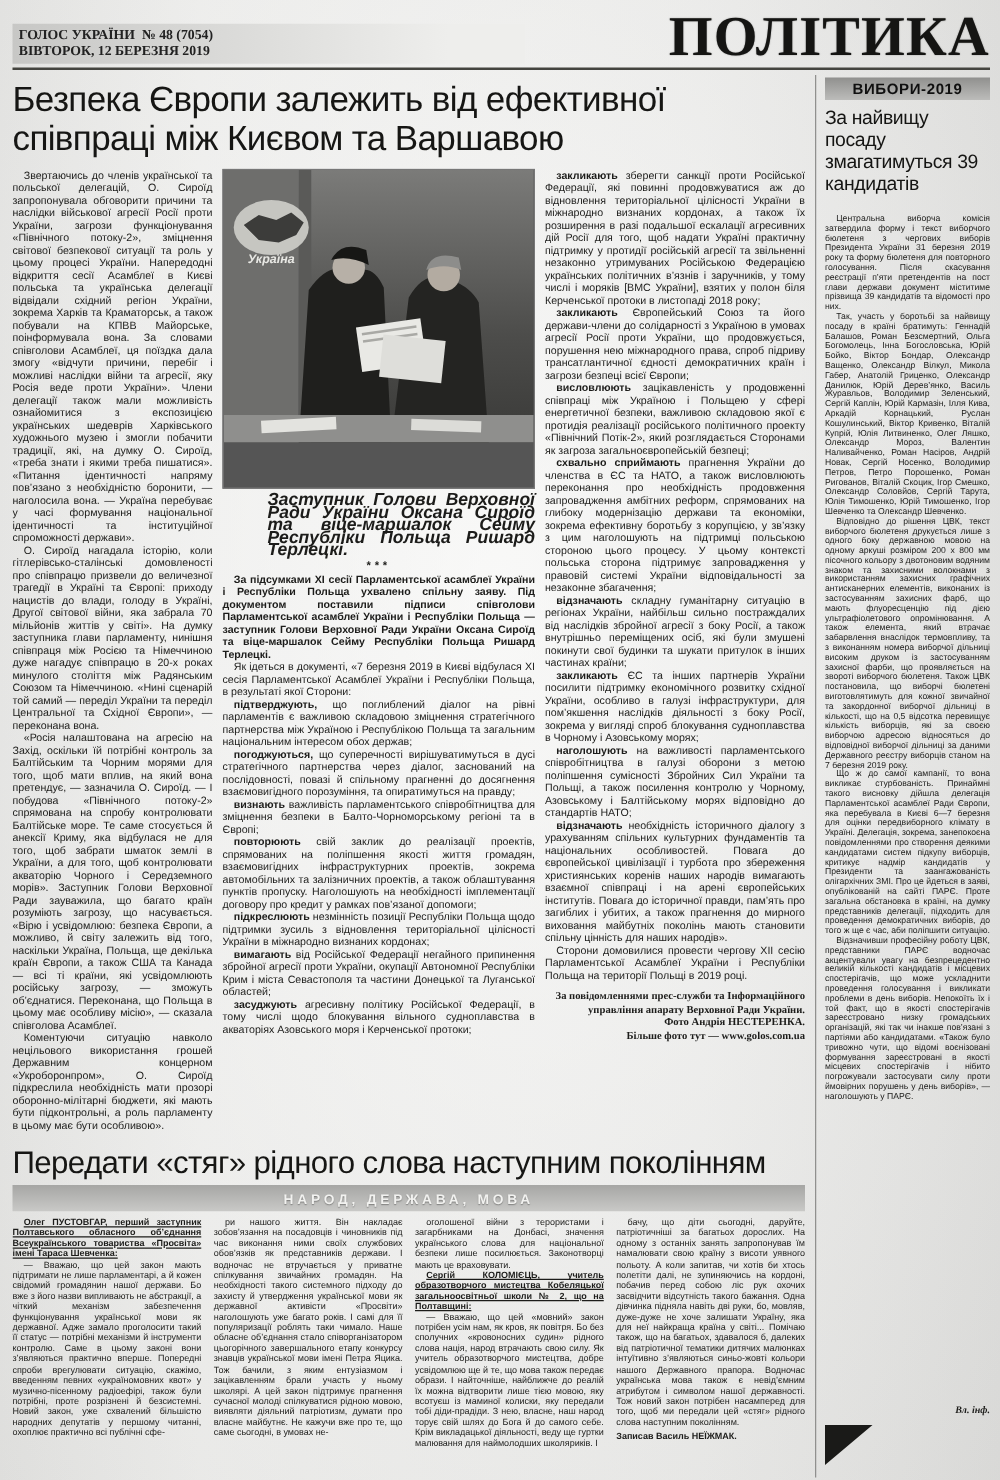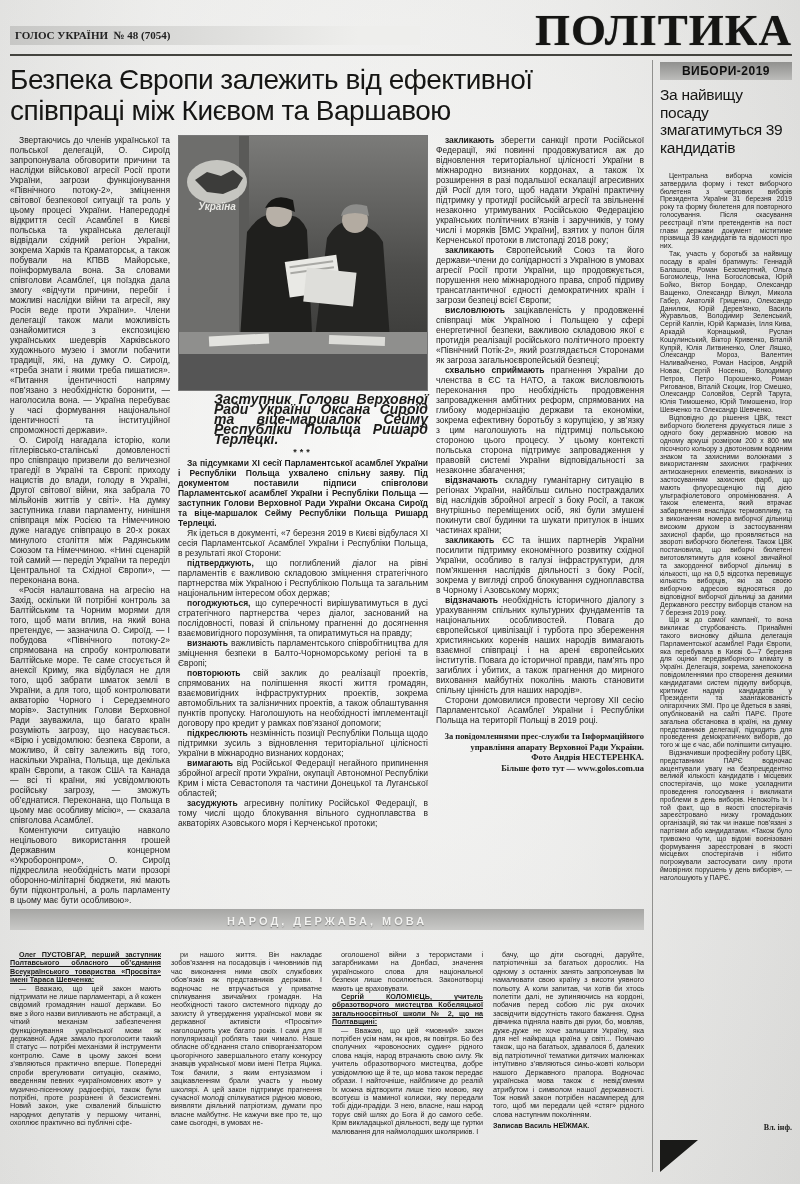--- a/index.html
+++ b/index.html
@@ -11,21 +11,21 @@
     background:#e9e9e7;
   }
   .page {
     position:relative; width:800px; height:1184px; overflow:hidden;
     padding:8px 8px 4px 10px;
     background:
       radial-gradient(ellipse at 50% 40%, rgba(255,255,255,.55), rgba(0,0,0,.06)),
       linear-gradient(90deg,#ececea,#f4f4f2 20%,#efefed 70%,#e6e6e4);
   }
   
-  .masthead { display:flex; justify-content:space-between; align-items:center;
+  .masthead { display:flex; justify-content:space-between; align-items:flex-start;
     border-bottom:2px solid #44443f; padding-bottom:2px; height:48px; }
   .mast-left { width:410px; align-self:center; margin-top:10px;
     background:linear-gradient(90deg,#c7c7c5,#eeeeec 85%);
     padding:3px 10px 3px 5px;
     font-family:"Liberation Serif", serif; font-weight:bold;
     font-size:11px; line-height:13px; color:#222; }
   .section-title { font-family:"Liberation Serif", serif; font-weight:bold;
     font-size:45px; line-height:42px; letter-spacing:1px; color:#151513;
     text-shadow:0 0 1px rgba(40,40,40,.6); }
   
@@ -51,49 +51,50 @@
   .photo svg { display:block; }
   .caption { font-weight:bold; font-style:italic; font-size:14px;
     line-height:10px; text-align:justify;margin-left:36px; }
   .stars { text-align:center; font-weight:bold; letter-spacing:3px;
     font-size:9px; margin:3px 0 1px; }
   .credits { margin-top:6px; }
   
   h2.headline2 { font-weight:400; font-size:25px; line-height:27px;
     letter-spacing:-.5px; margin:8px 0 4px; color:#161614; }
   .kicker { background:linear-gradient(#a6a6a4,#c9c9c7); text-align:center;
-    padding:2px 0 1px; margin-bottom:21px; }
+    padding:2px 0 1px; margin-bottom:5px; }
   .kicker span { color:#f2f2f0; font-weight:bold; font-size:11px;
     letter-spacing:3px; text-shadow:0 1px 1px rgba(0,0,0,.35); }
   .bottomcols { display:flex; gap:10px; height:208px; overflow:hidden;
     font-size:7.2px; line-height:8.4px; }
   .bcol { flex:1; min-width:0; }
   
   .sidebar { width:140px; flex:none; border-left:1px solid #90908e;
     padding-left:7px; padding-top:2px; }
   .sb-kicker { background:linear-gradient(#90908e,#bcbcba); color:#101010;
     font-weight:bold; font-size:12px; text-align:center; padding:2px 0;
     letter-spacing:.5px; }
   h3.sb-headline { font-weight:normal; font-size:15.5px; line-height:17.5px;
     letter-spacing:-.3px; margin:6px 0 16px; color:#151513; }
   .sb-body { font-size:6.9px; line-height:7.8px; height:948px;
     overflow:hidden; text-align:justify; }
   .sb-signoff { font-weight:bold; font-size:8px; text-align:right;
-    font-family:"Liberation Serif", serif; margin-top:3px; }
+    font-family:"Liberation Serif", serif; margin-top:3px;font-style:italic; }
   .triangle { width:0; height:0; border-top:32px solid #1a1a18;
     border-right:38px solid transparent; margin-top:8px; }
 </style>
 </head>
 <body>
 
 <div class="page">
 
   <header class="masthead">
     <div class="mast-left">
       <div><span>ГОЛОС УКРАЇНИ</span>&nbsp;&nbsp;<span>№ 48 (7054)</span></div>
+      <div>ВІВТОРОК, 12 БЕРЕЗНЯ 2019</div>
     </div>
     <div class="section-title">ПОЛІТИКА</div>
   </header>
 
   <div class="content">
 
     <div class="main">
       <h1 class="headline">Безпека Європи залежить від ефективної співпраці між Києвом та Варшавою</h1>
 
       <div class="art1">
@@ -155,31 +156,33 @@
         </div>
 
         <div class="colC">
           <div>
               <p class="bodyp"><b>закликають</b> зберегти санкції проти Російської Федерації, які повинні продовжуватися аж до відновлення територіальної цілісності України в міжнародно визнаних кордонах, а також їх розширення в разі подальшої ескалації агресивних дій Росії для того, щоб надати Україні практичну підтримку у протидії російській агресії та звільненні незаконно утримуваних Російською Федерацією українських політичних в’язнів і заручників, у тому числі і моряків [ВМС України], взятих у полон біля Керченської протоки в листопаді 2018 року;</p>
               <p class="bodyp"><b>закликають</b> Європейський Союз та його держави-члени до солідарності з Україною в умовах агресії Росії проти України, що продовжується, порушення нею міжнародного права, спроб підриву трансатлантичної єдності демократичних країн і загрози безпеці всієї Європи;</p>
               <p class="bodyp"><b>висловлюють</b> зацікавленість у продовженні співпраці між Україною і Польщею у сфері енергетичної безпеки, важливою складовою якої є протидія реалізації російського політичного проекту «Північний Потік-2», який розглядається Сторонами як загроза загальноєвропейській безпеці;</p>
               <p class="bodyp"><b>схвально сприймають</b> прагнення України до членства в ЄС та НАТО, а також висловлюють переконання про необхідність продовження запровадження амбітних реформ, спрямованих на глибоку модернізацію держави та економіки, зокрема ефективну боротьбу з корупцією, у зв’язку з цим наголошують на підтримці польською стороною цього процесу. У цьому контексті польська сторона підтримує запровадження у правовій системі України відповідальності за незаконне збагачення;</p>
               <p class="bodyp"><b>відзначають</b> складну гуманітарну ситуацію в регіонах України, найбільш сильно постраждалих від наслідків збройної агресії з боку Росії, а також внутрішньо переміщених осіб, які були змушені покинути свої будинки та шукати притулок в інших частинах країни;</p>
               <p class="bodyp"><b>закликають</b> ЄС та інших партнерів України посилити підтримку економічного розвитку східної України, особливо в галузі інфраструктури, для пом’якшення наслідків діяльності з боку Росії, зокрема у вигляді спроб блокування судноплавства в Чорному і Азовському морях;</p>
+              <p class="bodyp"><b>наголошують</b> на важливості парламентського співробітництва в галузі оборони з метою поліпшення сумісності Збройних Сил України та Польщі, а також посилення контролю у Чорному, Азовському і Балтійському морях відповідно до стандартів НАТО;</p>
               <p class="bodyp"><b>відзначають</b> необхідність історичного діалогу з урахуванням спільних культурних фундаментів та національних особливостей. Повага до європейської цивілізації і турбота про збереження християнських коренів наших народів вимагають взаємної співпраці і на арені європейських інститутів. Повага до історичної правди, пам’ять про загиблих і убитих, а також прагнення до мирного виховання майбутніх поколінь мають становити спільну цінність для наших народів».</p>
               <p class="bodyp">Сторони домовилися провести чергову XII сесію Парламентської Асамблеї України і Республіки Польща на території Польщі в 2019 році.</p>
             </div>
           <div class="credits">
               <p class="credit">За повідомленнями прес-служби та Інформаційного управління апарату Верховної Ради України.</p>
               <p class="credit">Фото Андрія НЕСТЕРЕНКА.</p>
               <p class="credit">Більше фото тут — www.golos.com.ua</p>
             </div>
         </div>
       </div>
 
+      <h2 class="headline2">Передати «стяг» рідного слова наступним поколінням</h2>
       <div class="kicker">
         <span>НАРОД, ДЕРЖАВА, МОВА</span>
       </div>
       <div class="bottomcols">
         <div class="bcol">
             <p class="bodyp byline">Олег ПУСТОВГАР, перший заступник Полтавського обласного об’єднання Всеукраїнського товариства «Просвіта» імені Тараса Шевченка:</p>
             <p class="bodyp">— Вважаю, що цей закон мають підтримати не лише парламентарі, а й кожен свідомий громадянин нашої держави. Бо вже з його назви випливають не абстракції, а чіткий механізм забезпечення функціонування української мови як державної. Адже замало проголосити такий її статус — потрібні механізми й інструменти контролю. Саме в цьому законі вони з’являються практично вперше. Попередні спроби врегулювати ситуацію, скажімо, введенням певних «україномовних квот» у музично-пісенному радіоефірі, також були потрібні, проте розрізнені й безсистемні. Новий закон, уже схвалений більшістю народних депутатів у першому читанні, охоплює практично всі публічні сфе-</p>
           </div>
         <div class="bcol">
             <p class="bodyp">ри нашого життя. Він накладає зобов’язання на посадовців і чиновників під час виконання ними своїх службових обов’язків як представників держави. І водночас не втручається у приватне спілкування звичайних громадян. На необхідності такого системного підходу до захисту й утвердження української мови як державної активісти «Просвіти» наголошують уже багато років. І самі для її популяризації роблять таки чимало. Наше обласне об’єднання стало співорганізатором цьогорічного завершального етапу конкурсу знавців української мови імені Петра Яцика. Тож бачили, з яким ентузіазмом і зацікавленням брали участь у ньому школярі. А цей закон підтримує прагнення сучасної молоді спілкуватися рідною мовою, виявляти діяльний патріотизм, думати про власне майбутнє. Не кажучи вже про те, що саме сьогодні, в умовах не-</p>

